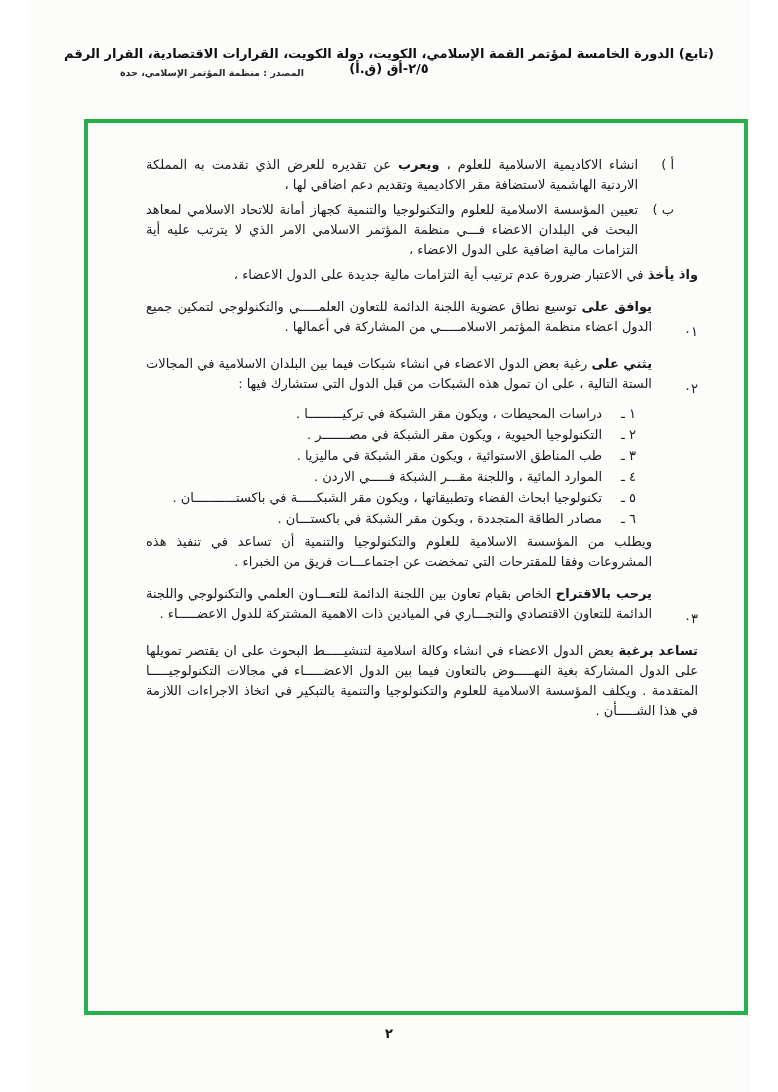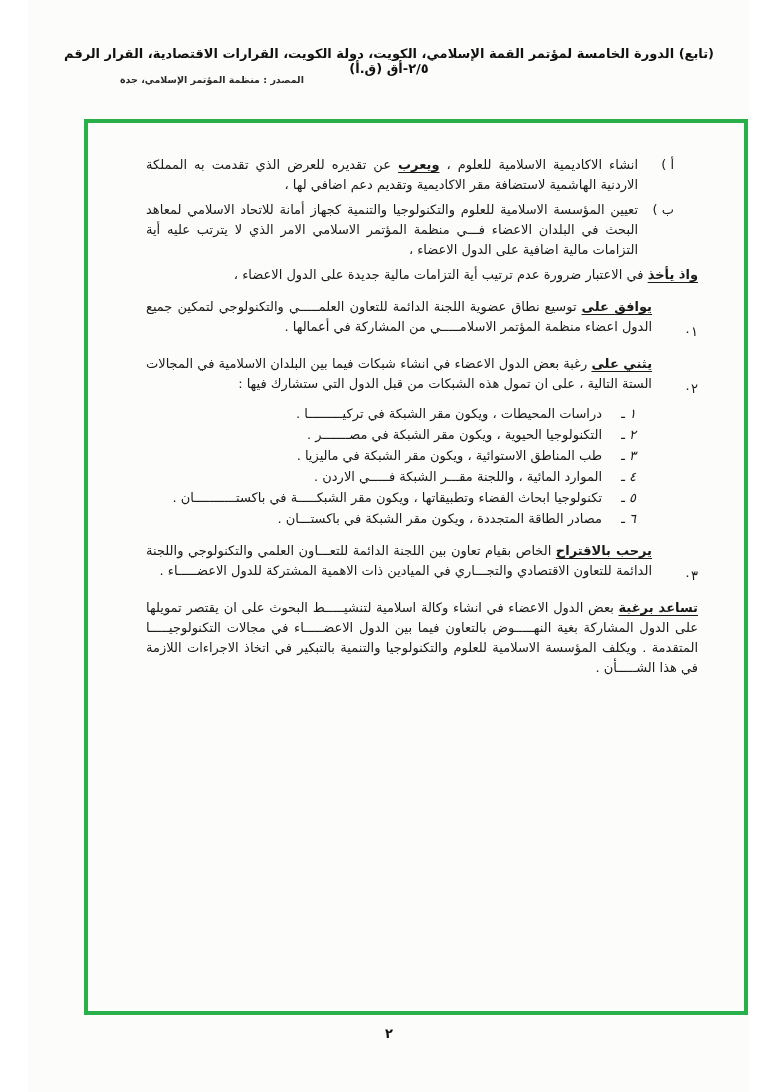--- a/index.html
+++ b/index.html
@@ -21,21 +21,21 @@
     left: 22px;
     right: 22px;
     text-align: center;
     font-size: 13px;
     font-weight: bold;
     color: #111;
     direction: rtl;
   }
   .source-line {
     position: absolute;
-    top: 74px;
+    top: 67px;
     left: 92px;
     font-size: 9.5px;
     font-weight: bold;
     color: #2a2a2a;
     direction: rtl;
   }
   .frame {
     position: absolute;
     top: 119px;
     left: 56px;
@@ -48,23 +48,23 @@
   .content { direction: rtl; font-size: 13px; line-height: 20px; }
   .para { display: flex; direction: rtl; margin-bottom: 5px; }
   .para .marker { flex: 0 0 auto; white-space: nowrap; }
   .para .ptext { flex: 1 1 auto; text-align: justify; }
   .para.lettered { margin-right: 24px; }
   .para.lettered .marker { width: 36px; }
   .para.clause  { margin-right: 0; margin-top: 0; }
   .para.op      { margin-right: 0; margin-top: 12px; }
   .para.op .marker { width: 46px; margin-top: 25px; }
   .para.sub     { margin-right: 62px; margin-bottom: 1px; }
-  .para.sub .marker { width: 34px; font-style: italic; }
+  .para.sub .marker { width: 34px; }
   .para.cont    { margin-right: 46px; margin-top: 3px; }
-  .u { text-decoration: underline; text-underline-offset: 3px; font-weight: bold; }
+  .u { text-underline-offset: 3px; font-weight: bold; }
   .page-number {
     position: absolute;
     top: 1026px;
     left: 0;
     width: 100%;
     text-align: center;
     font-size: 13px;
     font-weight: bold;
     color: #111;
   }
@@ -116,20 +116,23 @@
           <div class="ptext"><span>الموارد المائية ، واللجنة مقـــر الشبكة فـــــي الاردن .</span></div>
         </div>
         <div class="para sub">
           <span class="marker">٥ ـ</span>
           <div class="ptext"><span>تكنولوجيا ابحاث الفضاء وتطبيقاتها ، ويكون مقر الشبكـــــة في باكستـــــــــــان .</span></div>
         </div>
         <div class="para sub">
           <span class="marker">٦ ـ</span>
           <div class="ptext"><span>مصادر الطاقة المتجددة ، ويكون مقر الشبكة في باكستـــان .</span></div>
         </div>
+        <div class="para cont">
+          <div class="ptext"><span>ويطلب من المؤسسة الاسلامية للعلوم والتكنولوجيا والتنمية أن تساعد في تنفيذ هذه المشروعات وفقا للمقترحات التي تمخضت عن اجتماعـــات فريق من الخبراء .</span></div>
+        </div>
         <div class="para op">
           <span class="marker">٠٣</span>
           <div class="ptext"><span class="u">يرحب بالاقتراح</span><span> الخاص بقيام تعاون بين اللجنة الدائمة للتعـــاون العلمي والتكنولوجي واللجنة الدائمة للتعاون الاقتصادي والتجـــاري في الميادين ذات الاهمية المشتركة للدول الاعضـــــاء .</span></div>
         </div>
         <div class="para op">
           <div class="ptext"><span class="u">تساعد برغبة</span><span> بعض الدول الاعضاء في انشاء وكالة اسلامية لتنشيـــــط البحوث على ان يقتصر تمويلها على الدول المشاركة بغية النهـــــوض بالتعاون فيما بين الدول الاعضـــــاء في مجالات التكنولوجيـــــا المتقدمة . ويكلف المؤسسة الاسلامية للعلوم والتكنولوجيا والتنمية بالتبكير في اتخاذ الاجراءات اللازمة في هذا الشـــــأن .</span></div>
         </div>
       </div>
   </div>
 

